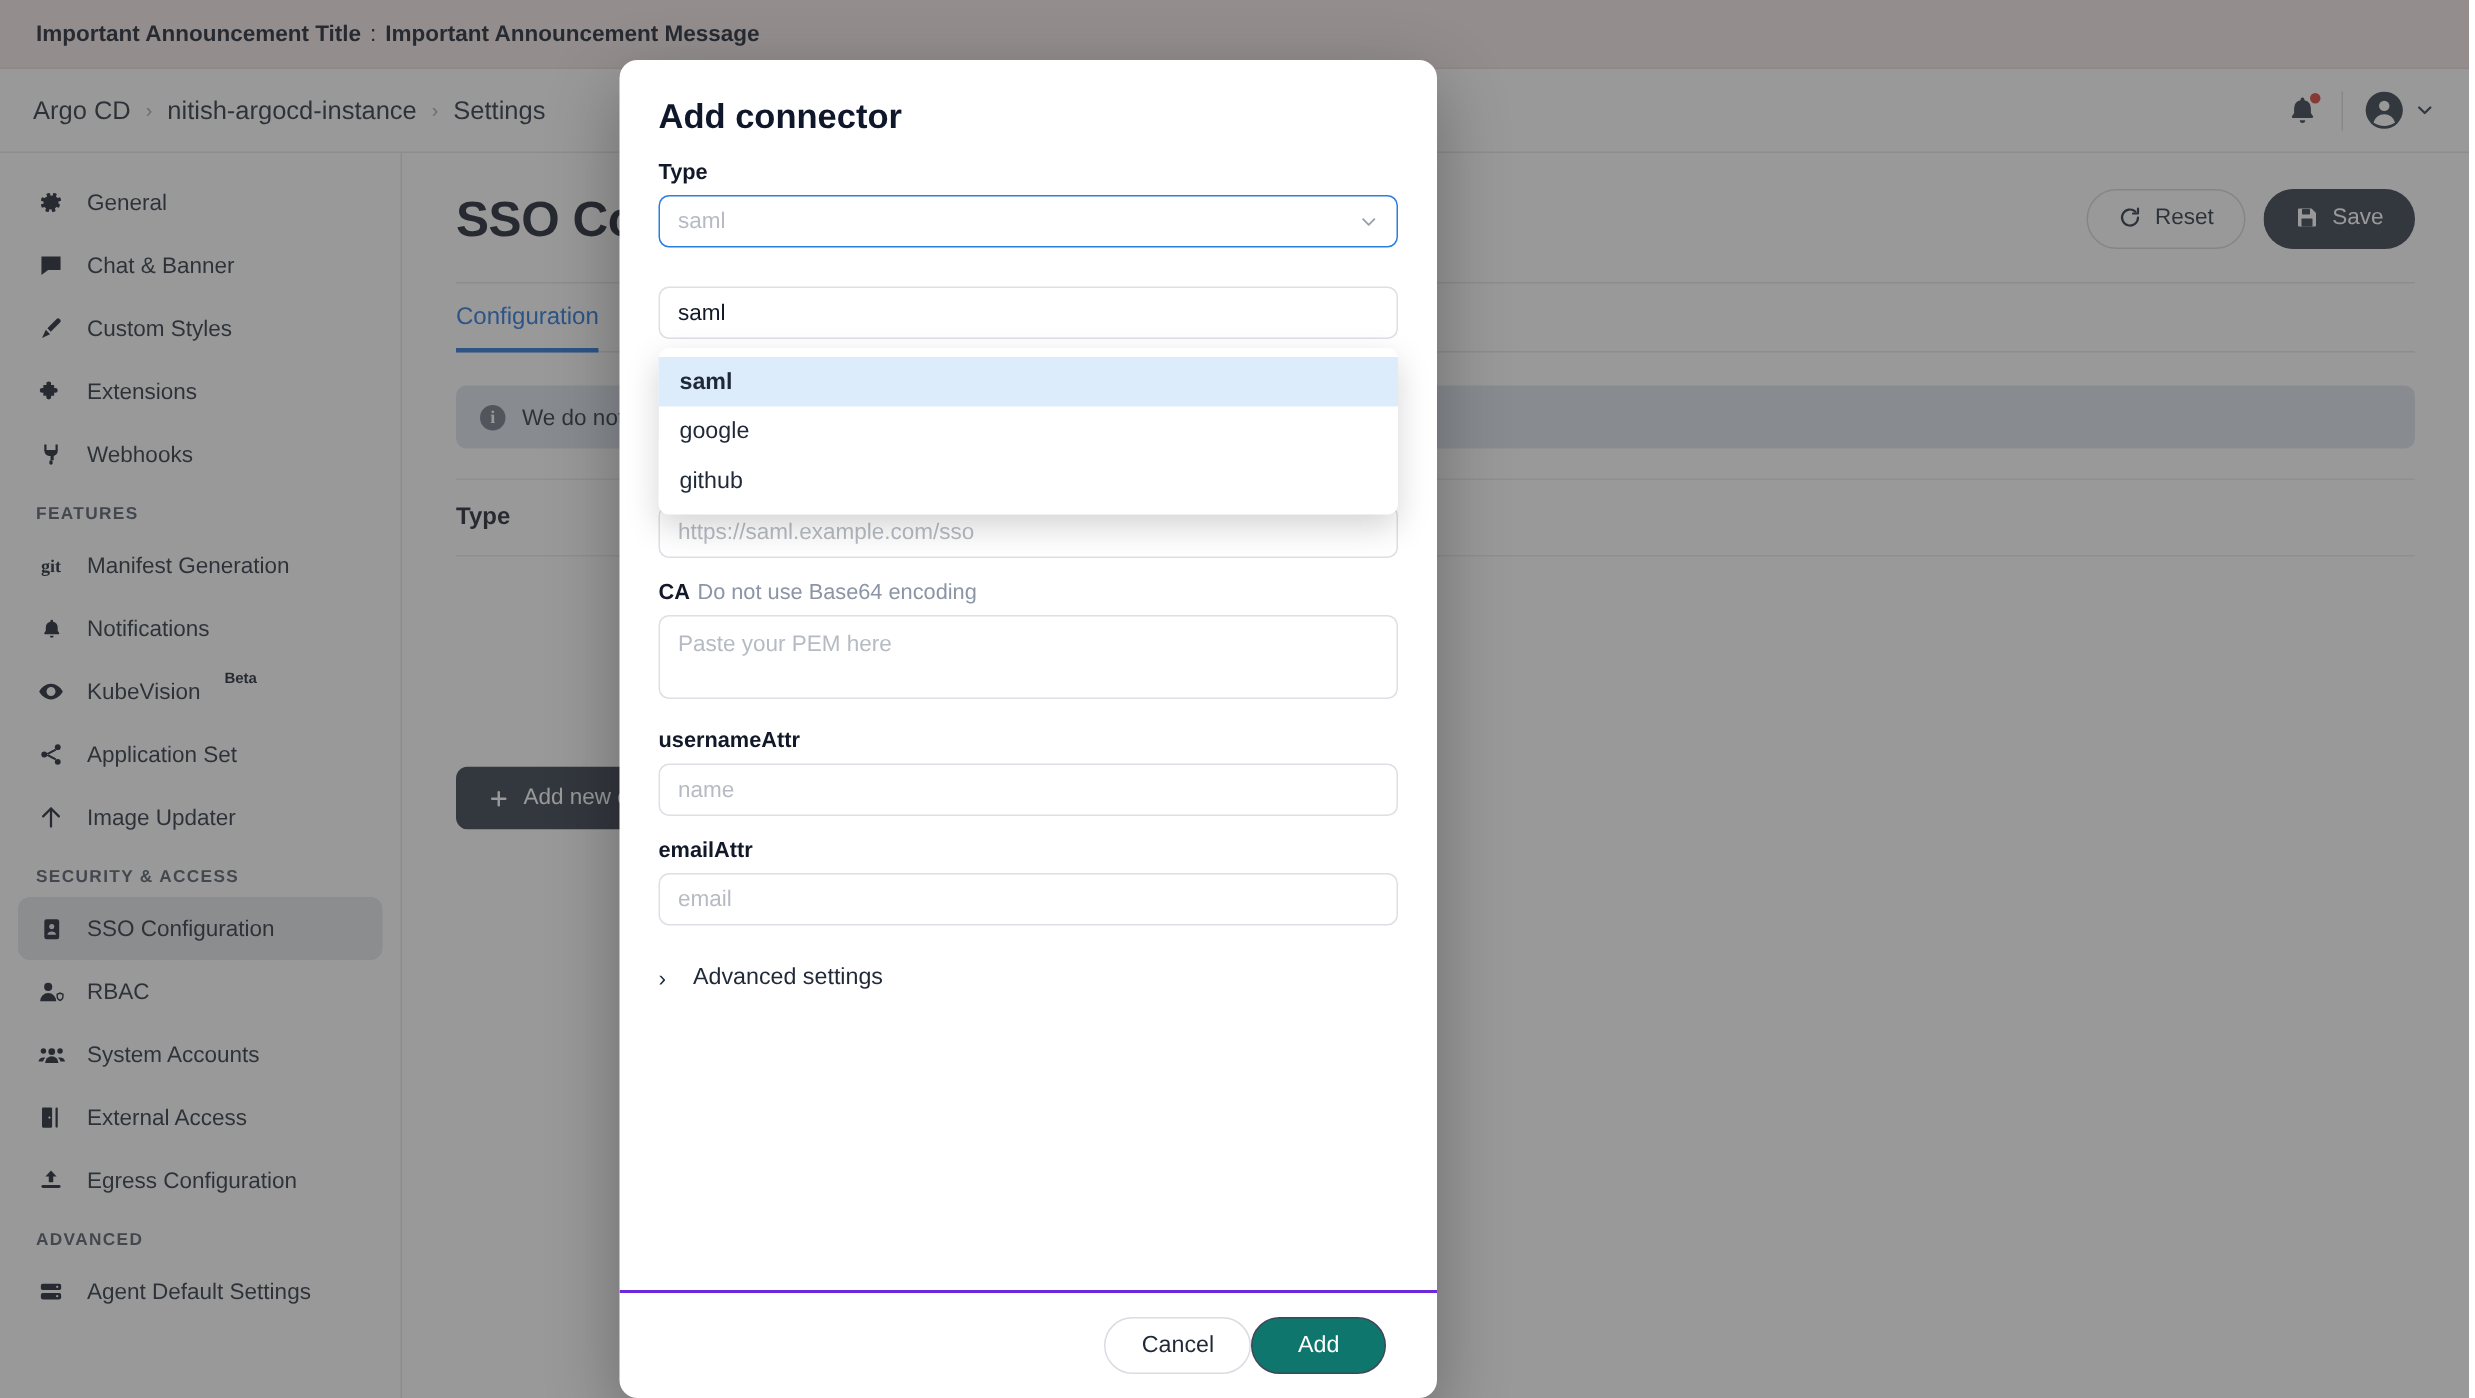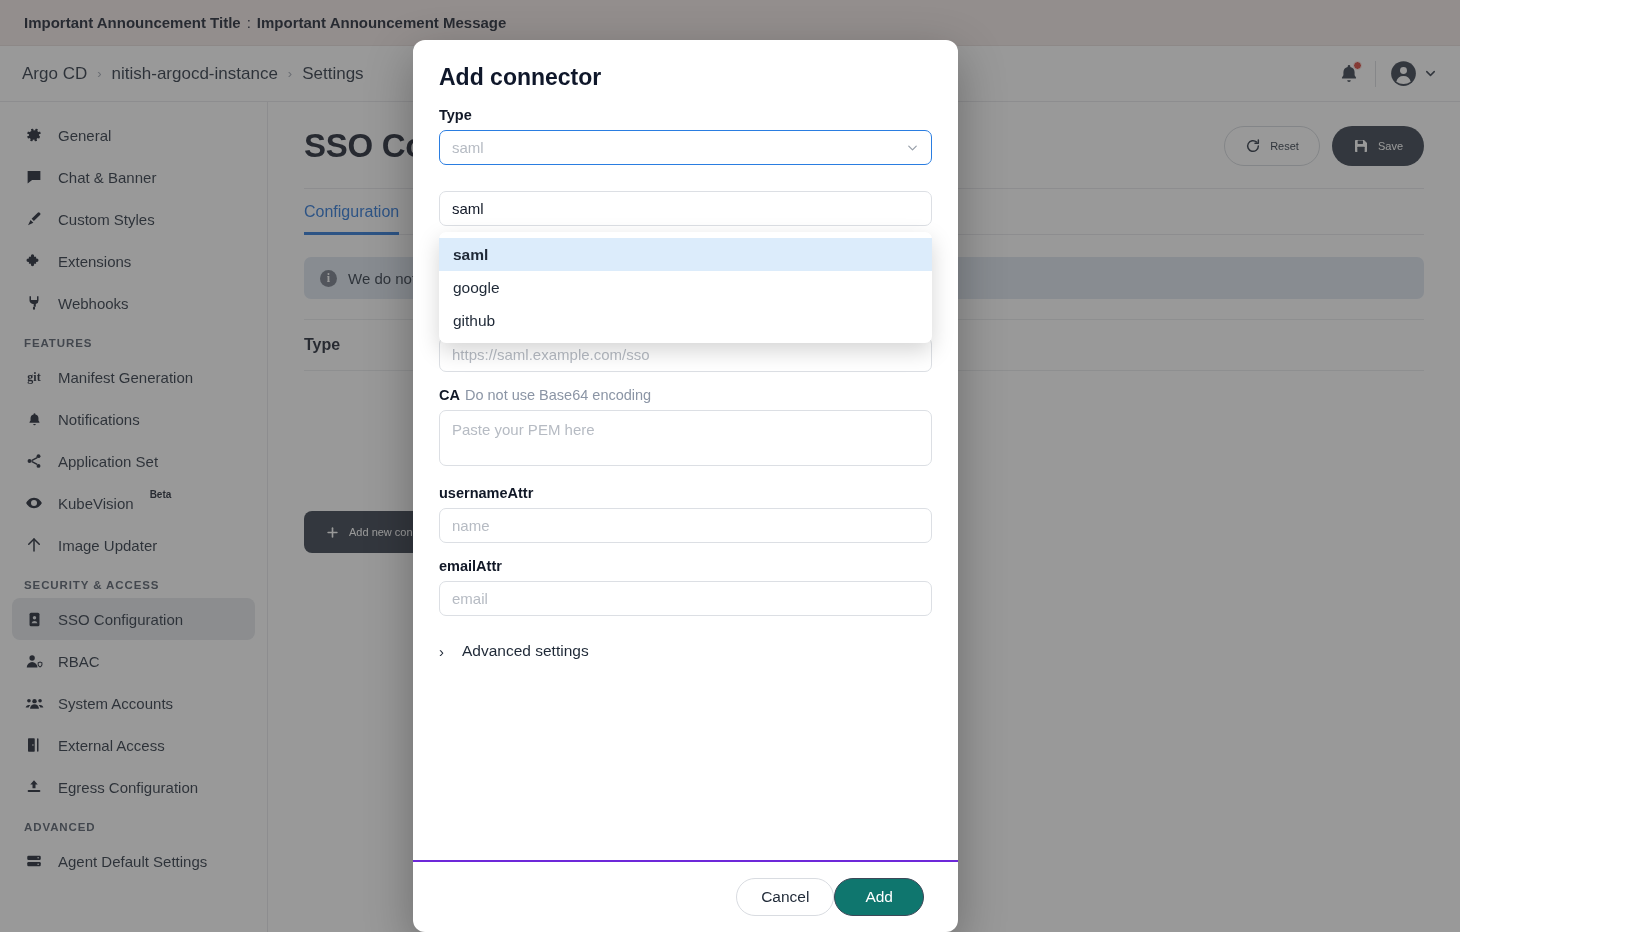--- a/index.html
+++ b/index.html
@@ -3,21 +3,21 @@
 <meta charset="utf-8">
 <title>Argo CD — SSO Configuration — Add connector</title>
 <style>
   * { box-sizing: border-box; margin: 0; padding: 0; }
   html, body {
     width: 1650px; height: 932px;
     overflow: hidden;
     font-family: "Liberation Sans", sans-serif;
     background: #ffffff;
   }
-  #app { position: relative; width: 1460px; height: 932px; }
+  #app { position: relative; width: 1646px; height: 932px; }
 
   
   .page { position: absolute; inset: 0; background: #ffffff; }
 
   .announce {
     height: 46px;
     background: #f3e9e7;
     display: flex; align-items: center;
     padding: 0 24px;
     font-size: 15px; color: #111827;
@@ -75,23 +75,23 @@
     font-size: 11.5px; font-weight: bold; letter-spacing: 0.9px;
     color: #4b5563; padding: 13px 12px 7px 12px;
   }
   .git-glyph { font-size: 12px; font-weight: bold; font-family: "Liberation Serif", serif; }
 
   .content { flex: 1; padding: 24px 36px 0 36px; min-width: 0; }
   .content-head { display: flex; align-items: center; }
   .page-title { font-size: 33px; font-weight: bold; color: #111827; letter-spacing: -0.3px; }
   .head-actions { margin-left: auto; display: flex; gap: 12px; }
   .btn {
-    display: inline-flex; align-items: center; gap: 9px;
-    height: 40px; padding: 0 20px;
-    border-radius: 999px; font-size: 11px;
+    display: inline-flex; align-items: flex-end; gap: 9px;
+    height: 40px; padding: 12px 20px;
+    border-radius: 999px; font-size: 15px;
     cursor: pointer; border: 1px solid transparent;
     white-space: nowrap;
   }
   .btn-outline { background: #fff; border-color: #d2d6db; color: #1f2937; }
   .btn-dark { background: #2b3442; color: #fff; }
   .btn-dark-sq { background: #2b3442; color: #fff; border-radius: 8px; height: 42px; }
 
   .hr { height: 1px; background: #e5e7eb; margin: 22px 0 0 0; }
 
   .tabs { display: flex; gap: 34px; padding-top: 14px; }
@@ -324,38 +324,38 @@
               <path d="M12 3a1.3 1.3 0 0 1 1.3 1.3v.6a5.6 5.6 0 0 1 4.3 5.4v3l1.4 2.2c.3.5 0 1.1-.6 1.1H5.6c-.6 0-.9-.6-.6-1.1L6.4 13.3v-3a5.6 5.6 0 0 1 4.3-5.4v-.6A1.3 1.3 0 0 1 12 3z"></path>
               <path d="M10.2 18.2h3.6a1.8 1.8 0 0 1-3.6 0z"></path>
             </svg>
           </span>
           <span>Notifications</span>
         </div>
 
         <div class="nav-item">
           <span class="ico">
             <svg width="18" height="18" viewBox="0 0 24 24" fill="#111827">
+              <path d="M12 5C6.8 5 2.8 9.2 1.5 12c1.3 2.8 5.3 7 10.5 7s9.2-4.2 10.5-7C21.2 9.2 17.2 5 12 5zm0 11a4 4 0 1 1 0-8 4 4 0 0 1 0 8z"></path>
+              <circle cx="12" cy="12" r="2.1" fill="#ffffff"></circle>
+            </svg>
+          </span>
+          <span>KubeVision</span>
+          <span class="beta">Beta</span>
+        </div>
+
+        <div class="nav-item">
+          <span class="ico">
+            <svg width="18" height="18" viewBox="0 0 24 24" fill="#111827">
               <circle cx="18" cy="5.5" r="2.6"></circle>
                 <circle cx="18" cy="18.5" r="2.6"></circle>
                 <circle cx="6" cy="12" r="2.6"></circle>
               <path d="M8.2 10.8l7.6-4 .9 1.6-7.6 4zM8.2 13.2l7.6 4 .9-1.6-7.6-4z"></path>
             </svg>
           </span>
           <span>Application Set</span>
-        </div>
-
-        <div class="nav-item">
-          <span class="ico">
-            <svg width="18" height="18" viewBox="0 0 24 24" fill="#111827">
-              <path d="M12 5C6.8 5 2.8 9.2 1.5 12c1.3 2.8 5.3 7 10.5 7s9.2-4.2 10.5-7C21.2 9.2 17.2 5 12 5zm0 11a4 4 0 1 1 0-8 4 4 0 0 1 0 8z"></path>
-              <circle cx="12" cy="12" r="2.1" fill="#ffffff"></circle>
-            </svg>
-          </span>
-          <span>KubeVision</span>
-          <span class="beta">Beta</span>
         </div>
 
         <div class="nav-item">
           <span class="ico">
             <svg width="18" height="18" viewBox="0 0 24 24" fill="none" stroke="#111827" stroke-width="2" stroke-linecap="round" stroke-linejoin="round">
               <line x1="12" y1="20" x2="12" y2="4"></line>
                 <polyline points="5 11 12 4 19 11"></polyline>
             </svg>
           </span>
           <span>Image Updater</span>

